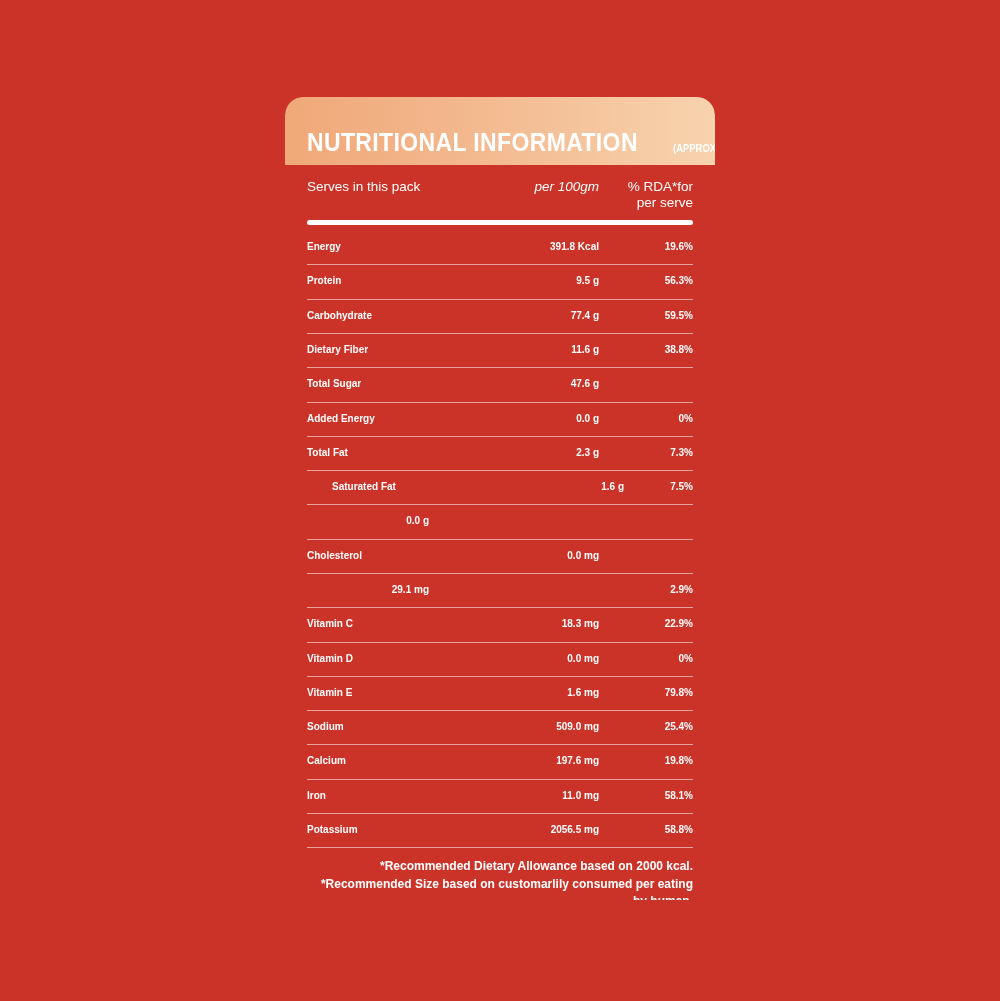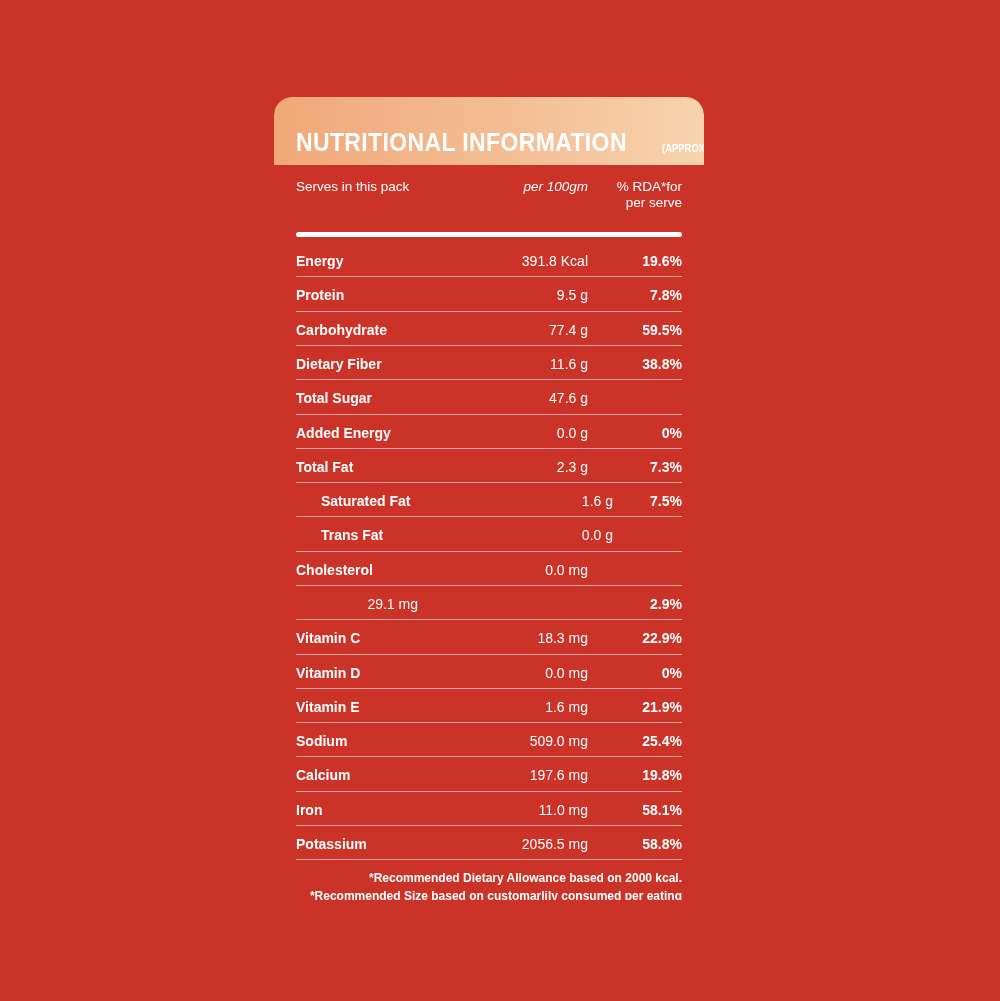--- a/index.html
+++ b/index.html
@@ -9,21 +9,21 @@
   body {
     width: 1000px;
     height: 1001px;
     background: #cc3328;
     font-family: "Liberation Sans", sans-serif;
     overflow: hidden;
   }
 
   .panel {
     position: absolute;
-    left: 274px;
+    left: 285px;
     top: 97px;
     width: 430px;
     height: 803px;
     background: #cc3328;
     border-radius: 18px;
     overflow: hidden;
     box-sizing: border-box;
   }
 
   .panel-header {
@@ -62,46 +62,46 @@
   .table-wrap {
     padding: 14px 22px 0 22px;
     box-sizing: border-box;
   }
 
   .col-head {
     display: flex;
     align-items: flex-start;
     color: #ffffff;
     font-size: 13.5px;
-    padding-bottom: 22px;
+    padding-bottom: 10px;
   }
   .col-head .c1 { flex: 0 0 170px; text-align: left; }
   .col-head .c2 { flex: 0 0 122px; text-align: right; font-style: italic; }
   .col-head .c3 { flex: 1 1 auto; text-align: right; line-height: 1.15; }
 
   .head-rule {
     height: 5px;
     background: #ffffff;
     border-radius: 3px;
     margin-bottom: 6px;
   }
 
   .row {
     display: flex;
     align-items: baseline;
     color: #ffffff;
-    font-size: 14px;
+    font-size: 10px;
     font-weight: bold;
     height: 34.3px;
     border-bottom: 1px solid rgba(255,255,255,0.55);
     box-sizing: border-box;
   }
   .row:last-of-type { border-bottom: 1px solid rgba(255,255,255,0.55); }
   .row .c1 { flex: 0 0 170px; text-align: left; padding-top: 10px; }
-  .row .c2 { flex: 0 0 122px; text-align: right; padding-top: 10px; font-weight: normal; }
+  .row .c2 { flex: 0 0 122px; text-align: right; padding-top: 10px; font-weight: bold; }
   .row .c3 { flex: 1 1 auto; text-align: right; padding-top: 10px; font-weight: bold; }
   .row.indent .c1 { padding-left: 25px; }
 
   .footnotes {
     padding: 10px 22px 0 28px;
     color: #ffffff;
     font-size: 12px;
     line-height: 1.45;
     font-weight: bold;
     text-align: right;
@@ -131,21 +131,21 @@
     <div class="head-rule"></div>
 
     <div class="row">
       <div class="c1">Energy</div>
       <div class="c2">391.8 Kcal</div>
       <div class="c3">19.6%</div>
     </div>
     <div class="row">
       <div class="c1">Protein</div>
       <div class="c2">9.5 g</div>
-      <div class="c3">7.8%</div>
+      <div class="c3">56.3%</div>
     </div>
     <div class="row">
       <div class="c1">Carbohydrate</div>
       <div class="c2">77.4 g</div>
       <div class="c3">59.5%</div>
     </div>
     <div class="row">
       <div class="c1">Dietary Fiber</div>
       <div class="c2">11.6 g</div>
       <div class="c3">38.8%</div>
@@ -164,21 +164,20 @@
       <div class="c1">Total Fat</div>
       <div class="c2">2.3 g</div>
       <div class="c3">7.3%</div>
     </div>
     <div class="row indent">
       <div class="c1">Saturated Fat</div>
       <div class="c2">1.6 g</div>
       <div class="c3">7.5%</div>
     </div>
     <div class="row indent">
-      <div class="c1">Trans Fat</div>
       <div class="c2">0.0 g</div>
       <div class="c3"></div>
     </div>
     <div class="row">
       <div class="c1">Cholesterol</div>
       <div class="c2">0.0 mg</div>
       <div class="c3"></div>
     </div>
     <div class="row">
       <div class="c2">29.1 mg</div>
@@ -190,21 +189,21 @@
       <div class="c3">22.9%</div>
     </div>
     <div class="row">
       <div class="c1">Vitamin D</div>
       <div class="c2">0.0 mg</div>
       <div class="c3">0%</div>
     </div>
     <div class="row">
       <div class="c1">Vitamin E</div>
       <div class="c2">1.6 mg</div>
-      <div class="c3">21.9%</div>
+      <div class="c3">79.8%</div>
     </div>
     <div class="row">
       <div class="c1">Sodium</div>
       <div class="c2">509.0 mg</div>
       <div class="c3">25.4%</div>
     </div>
     <div class="row">
       <div class="c1">Calcium</div>
       <div class="c2">197.6 mg</div>
       <div class="c3">19.8%</div>

